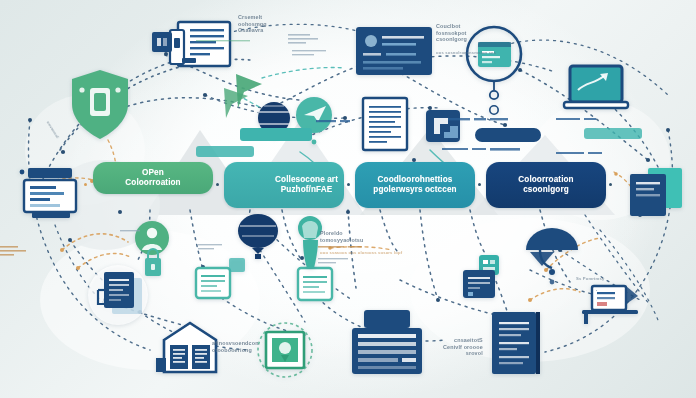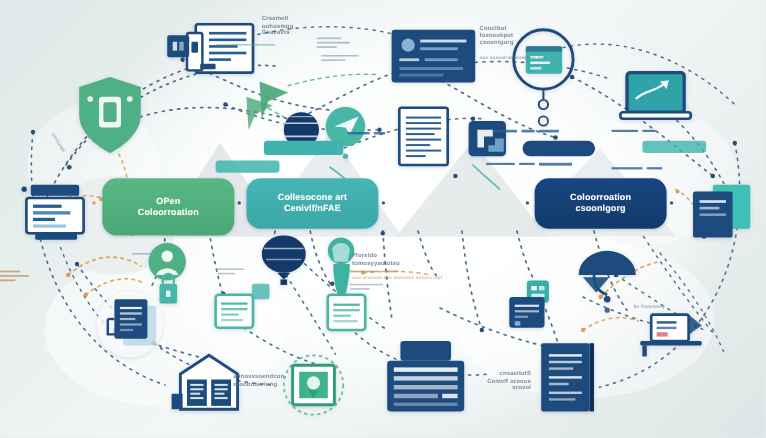--- a/index.html
+++ b/index.html
@@ -19,24 +19,24 @@
   
   .pill{
     position:absolute;display:flex;align-items:center;justify-content:center;
     text-align:center;border-radius:13px;color:#fff;
     font-size:8.2px;line-height:10.5px;font-weight:700;
     letter-spacing:.1px;padding:0 6px;box-sizing:border-box;
     text-shadow:0 0 1px rgba(255,255,255,.35);
     box-shadow:0 1px 3px rgba(20,60,80,.18);
   }
   .pill span{display:block;}
-  #pill0{left:93px;top:162px;width:120px;height:52px;
+  #pill0{left:93px;top:162px;width:120px;height:32px;
          background:linear-gradient(180deg,#58b783 0%,#4aa878 100%);}
   #pill1{left:224px;top:162px;width:120px;height:46px;
-         background:linear-gradient(180deg,#45b6b4 0%,#3ba7a8 100%);}
+         background:linear-gradient(180deg,#45b6b4 0%,#3ba7a8 100%);justify-content:flex-end;}
   #pill2{left:355px;top:162px;width:120px;height:46px;
          background:linear-gradient(180deg,#2e9fb4 0%,#2690a8 100%);}
   #pill3{left:486px;top:162px;width:120px;height:46px;
          background:linear-gradient(180deg,#18467f 0%,#123a6c 100%);align-items:center;}
   .connector-dot{position:absolute;width:3.4px;height:3.4px;border-radius:50%;
     background:#33556f;top:183px;}
   #cd0{left:216px;} #cd1{left:347px;} #cd2{left:478px;} #cd3{left:609px;}
   #cd4{left:84px;background:#d9a05b;}
 
   
@@ -512,21 +512,27 @@
 
   <div class="pill" id="pill0">
     <div>
       <span>OPen</span>
       <span>Coloorroation</span>
     </div>
   </div>
   <div class="pill" id="pill1">
     <div>
       <span>Collesocone art</span>
-      <span>Cenivlf/nFAE</span>
+      <span>Puzhof/nFAE</span>
+    </div>
+  </div>
+  <div class="pill" id="pill2">
+    <div>
+      <span>Coodloorohnettios</span>
+      <span>pgolerwsyrs octccen</span>
     </div>
   </div>
   <div class="pill" id="pill3">
     <div>
       <span>Coloorroation</span>
       <span>csoonlgorg</span>
     </div>
   </div>
 
   <div class="connector-dot" id="cd0"></div>

